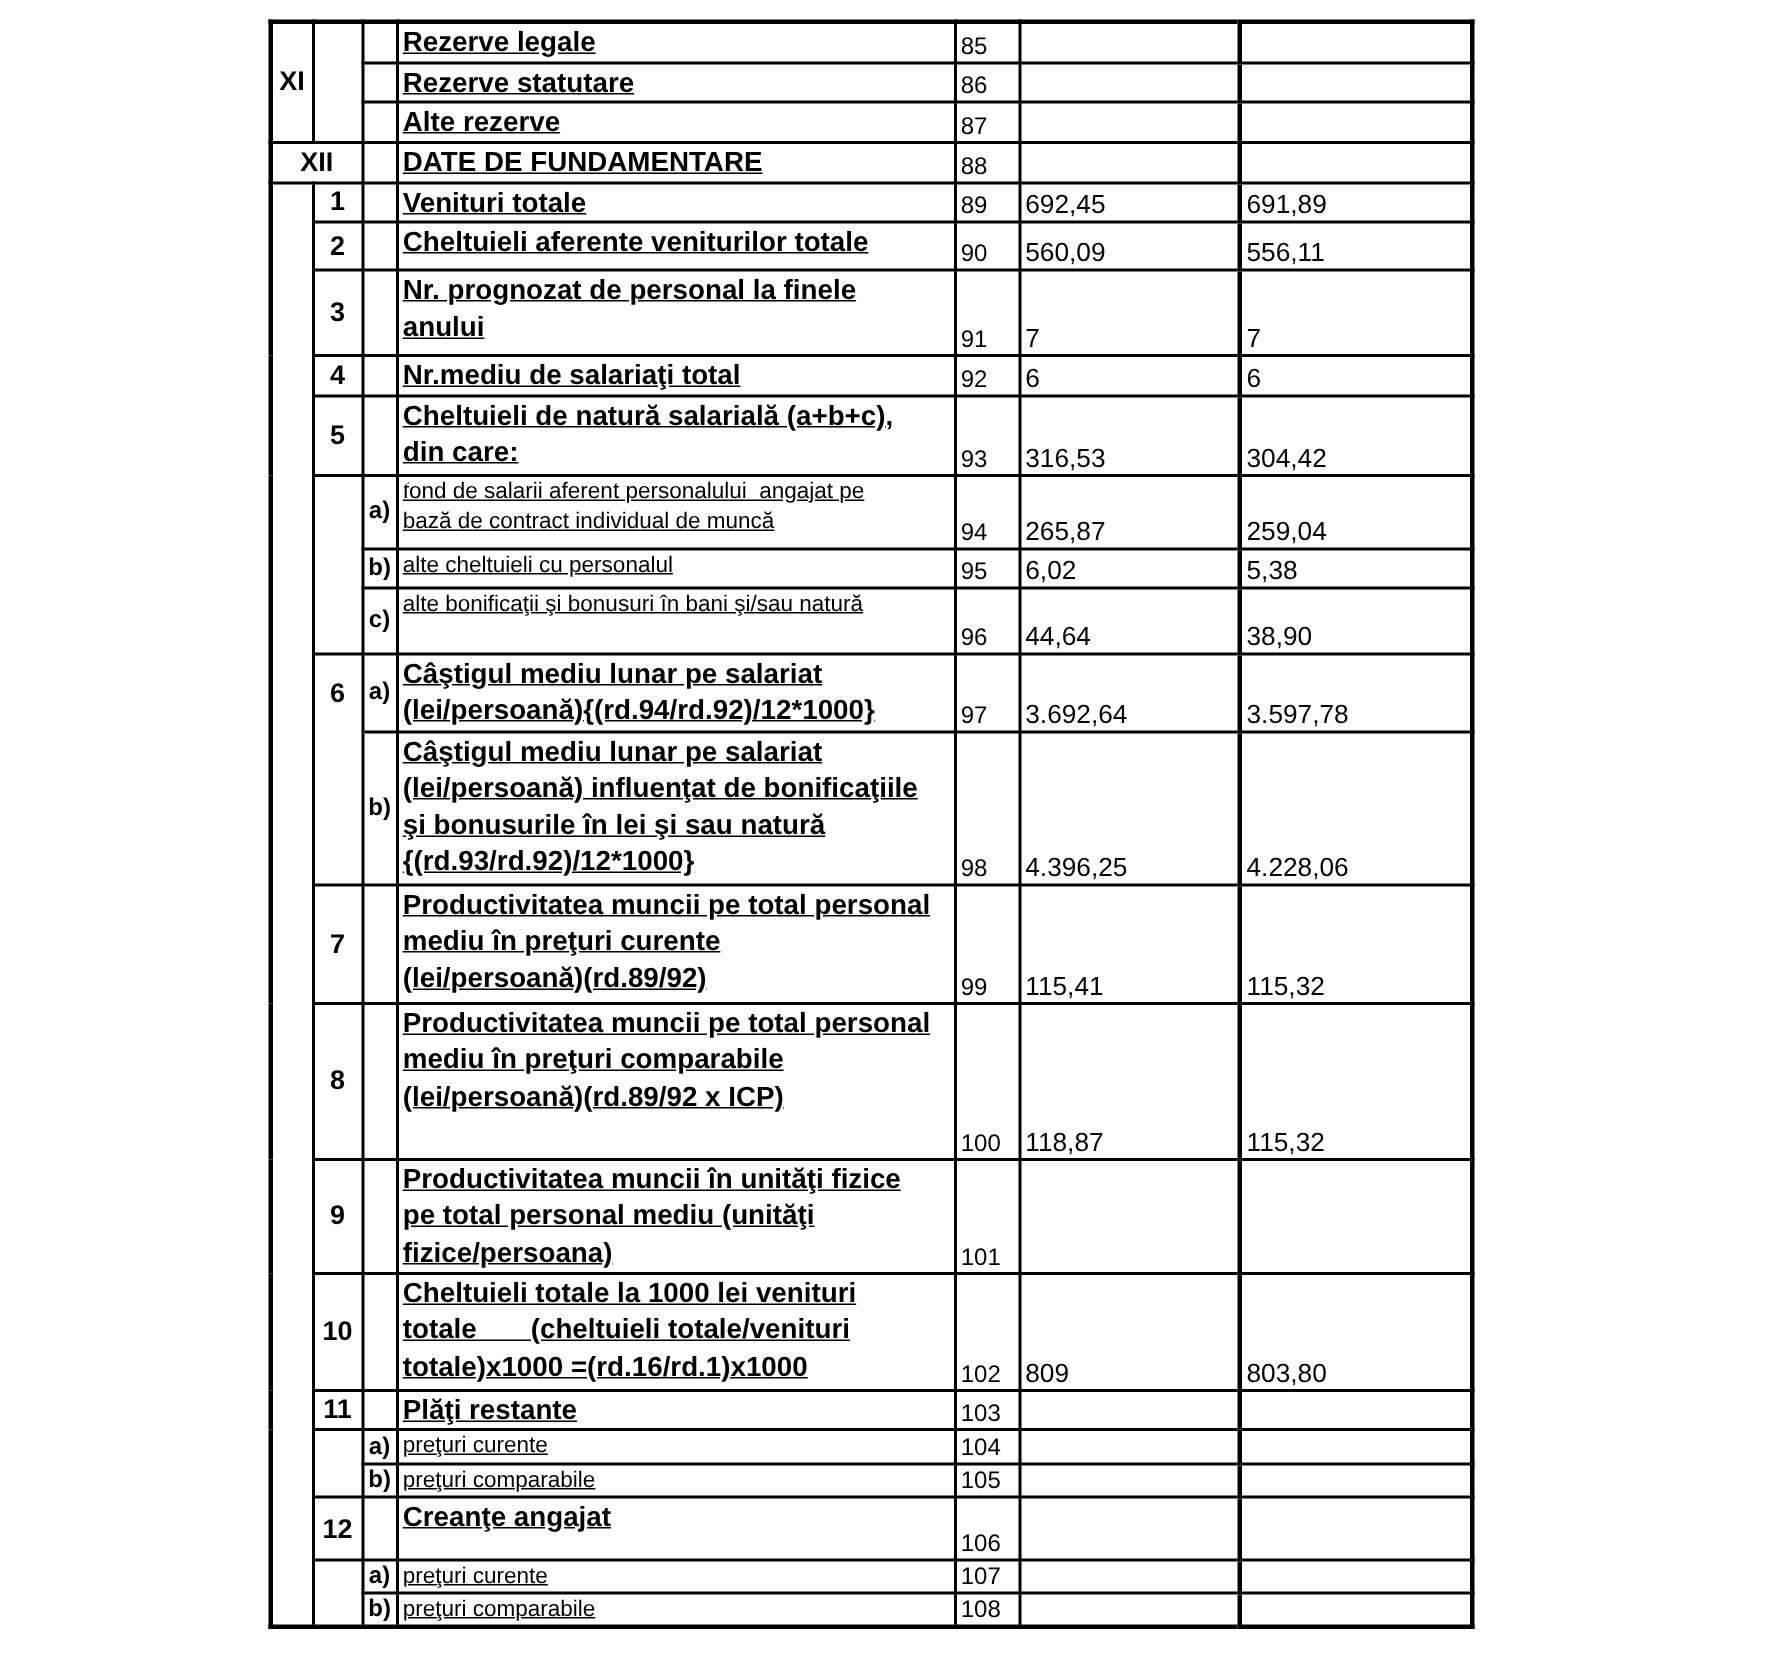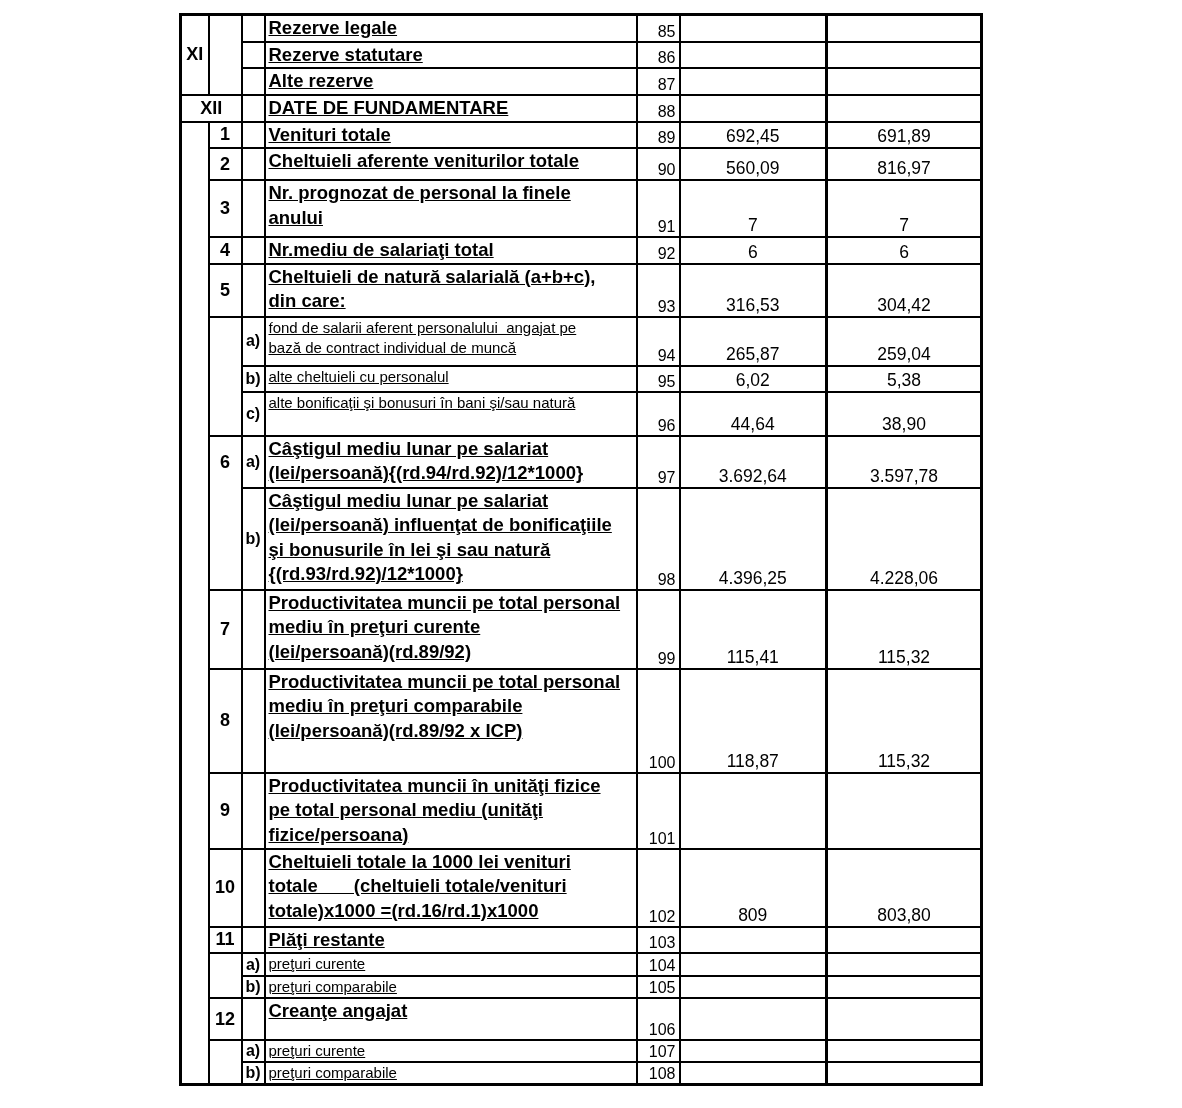--- a/index.html
+++ b/index.html
@@ -49,29 +49,29 @@
     }
     td.desc.small {
       font-weight: normal;
       font-size: 15px;
       line-height: 20px;
       padding-top: 0;
       border-radius: 15px;
     }
     td.rd {
       font-size: 16px;
-      text-align: right;
+      text-align: left;
       vertical-align: bottom;
       padding: 0 0 1px 0;
       border-left-width: 3px;
       border-right-width: 3px;
     }
     td.val {
       font-size: 17.5px;
-      text-align: center;
+      text-align: left;
       vertical-align: bottom;
       padding: 0 2px 1px 0;
     }
     td.val.first { border-right-width: 3px; }
     td.nobottom { border-bottom: none !important; }
     td.notop { border-top: none !important; }
   </style>
 </head>
 <body>
 
@@ -132,21 +132,21 @@
       <td class="val first">692,45</td>
       <td class="val">691,89</td>
     </tr>
 
     <tr style="height:32px">
       <td class="c2">2</td>
       <td class="c3"></td>
       <td class="desc">Cheltuieli aferente veniturilor totale</td>
       <td class="rd">90</td>
       <td class="val first">560,09</td>
-      <td class="val">816,97</td>
+      <td class="val">556,11</td>
     </tr>
 
     <tr style="height:57px">
       <td class="c2">3</td>
       <td class="c3"></td>
       <td class="desc">Nr. prognozat de personal la finele
 anului</td>
       <td class="rd">91</td>
       <td class="val first">7</td>
       <td class="val">7</td>

